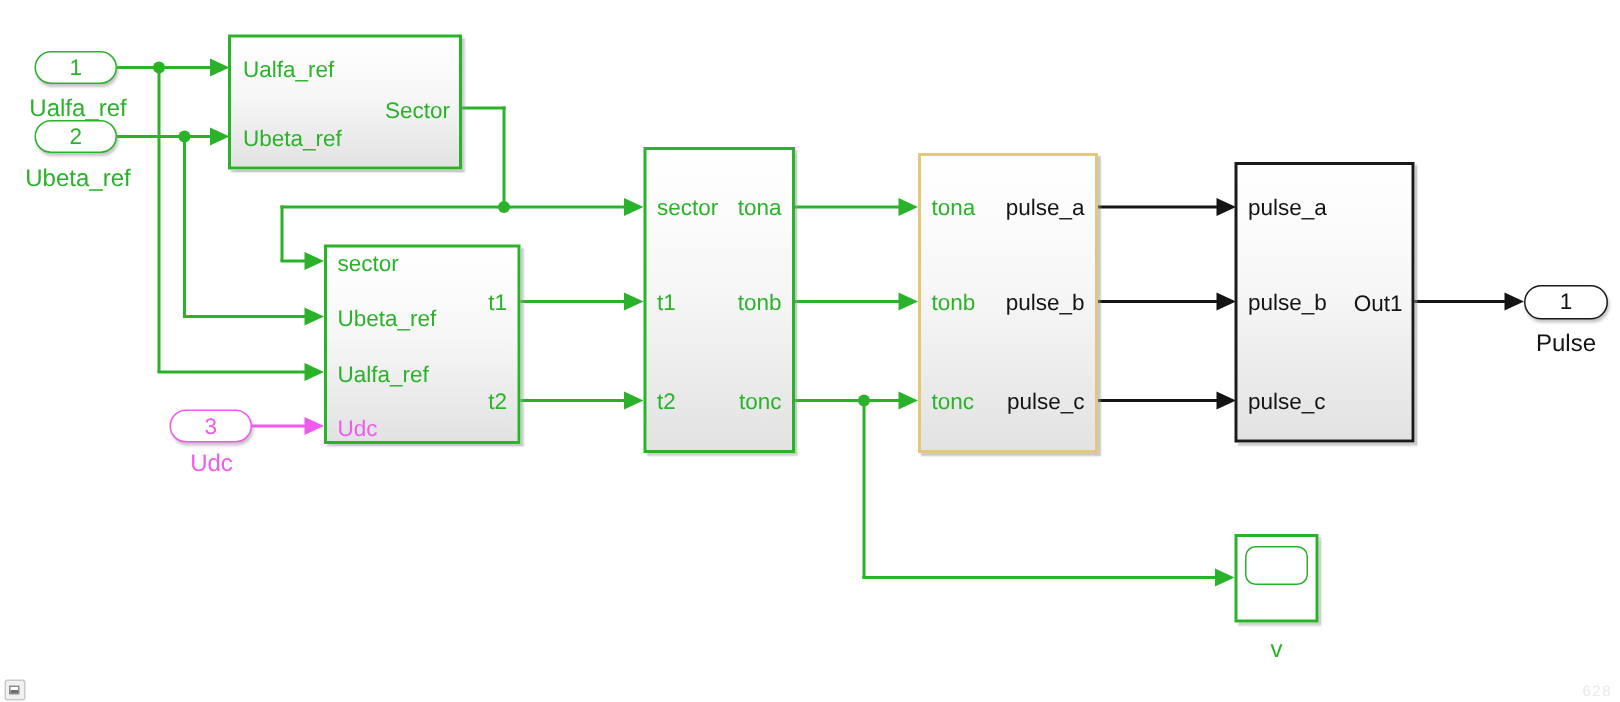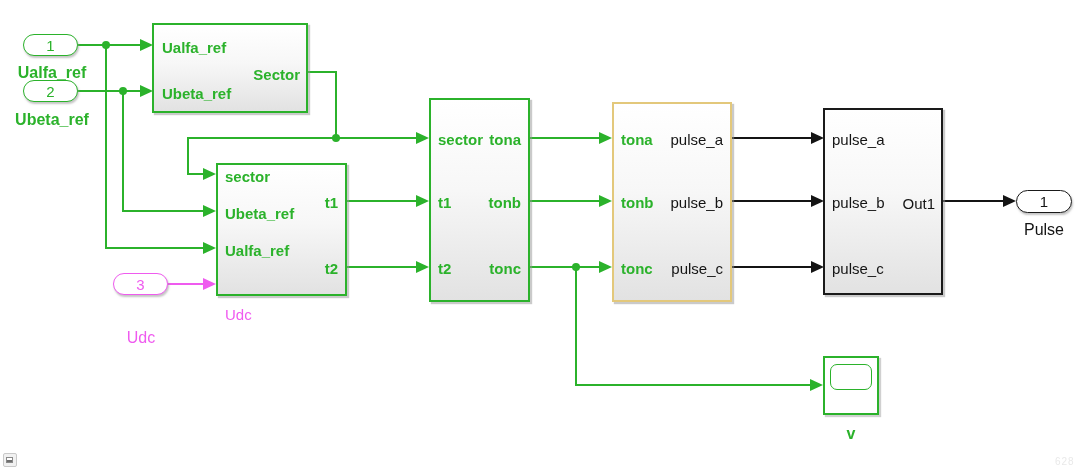--- a/index.html
+++ b/index.html
@@ -25,22 +25,22 @@
   .blk{
     position:absolute;
     background:linear-gradient(180deg,#ffffff 0%,#f7f7f7 45%,#e2e2e2 100%);
     box-shadow:2px 2px 1px rgba(150,150,150,0.5);
     box-sizing:border-box;
   }
   .bgreen{border:2px solid #2BB22B;}
   .byellow{border:2px solid #E3C87B;}
   .bblack{border:2px solid #1a1a1a;}
   .pl{position:absolute;transform:translateY(-50%);white-space:nowrap;font-size:15px;line-height:1;}
-  .tg{color:#2BB22B;font-weight:bold;}
-  .tm{color:#EF5BEF;margin-top:28px;}
+  .tg{color:#2BB22B;}
+  .tm{color:#EF5BEF;}
   .tk{color:#141414;}
   
   .oval{
     position:absolute;background:#ffffff;border-radius:12px;
     box-sizing:border-box;display:flex;align-items:center;justify-content:center;
     font-size:15px;box-shadow:1px 2px 2px rgba(150,150,150,0.55);
   }
   .og{border:1.5px solid #2BB22B;color:#2BB22B;}
   .om{border:1.5px solid #EF5BEF;color:#EF5BEF;}
   .ok{border:1.5px solid #1a1a1a;color:#141414;}

